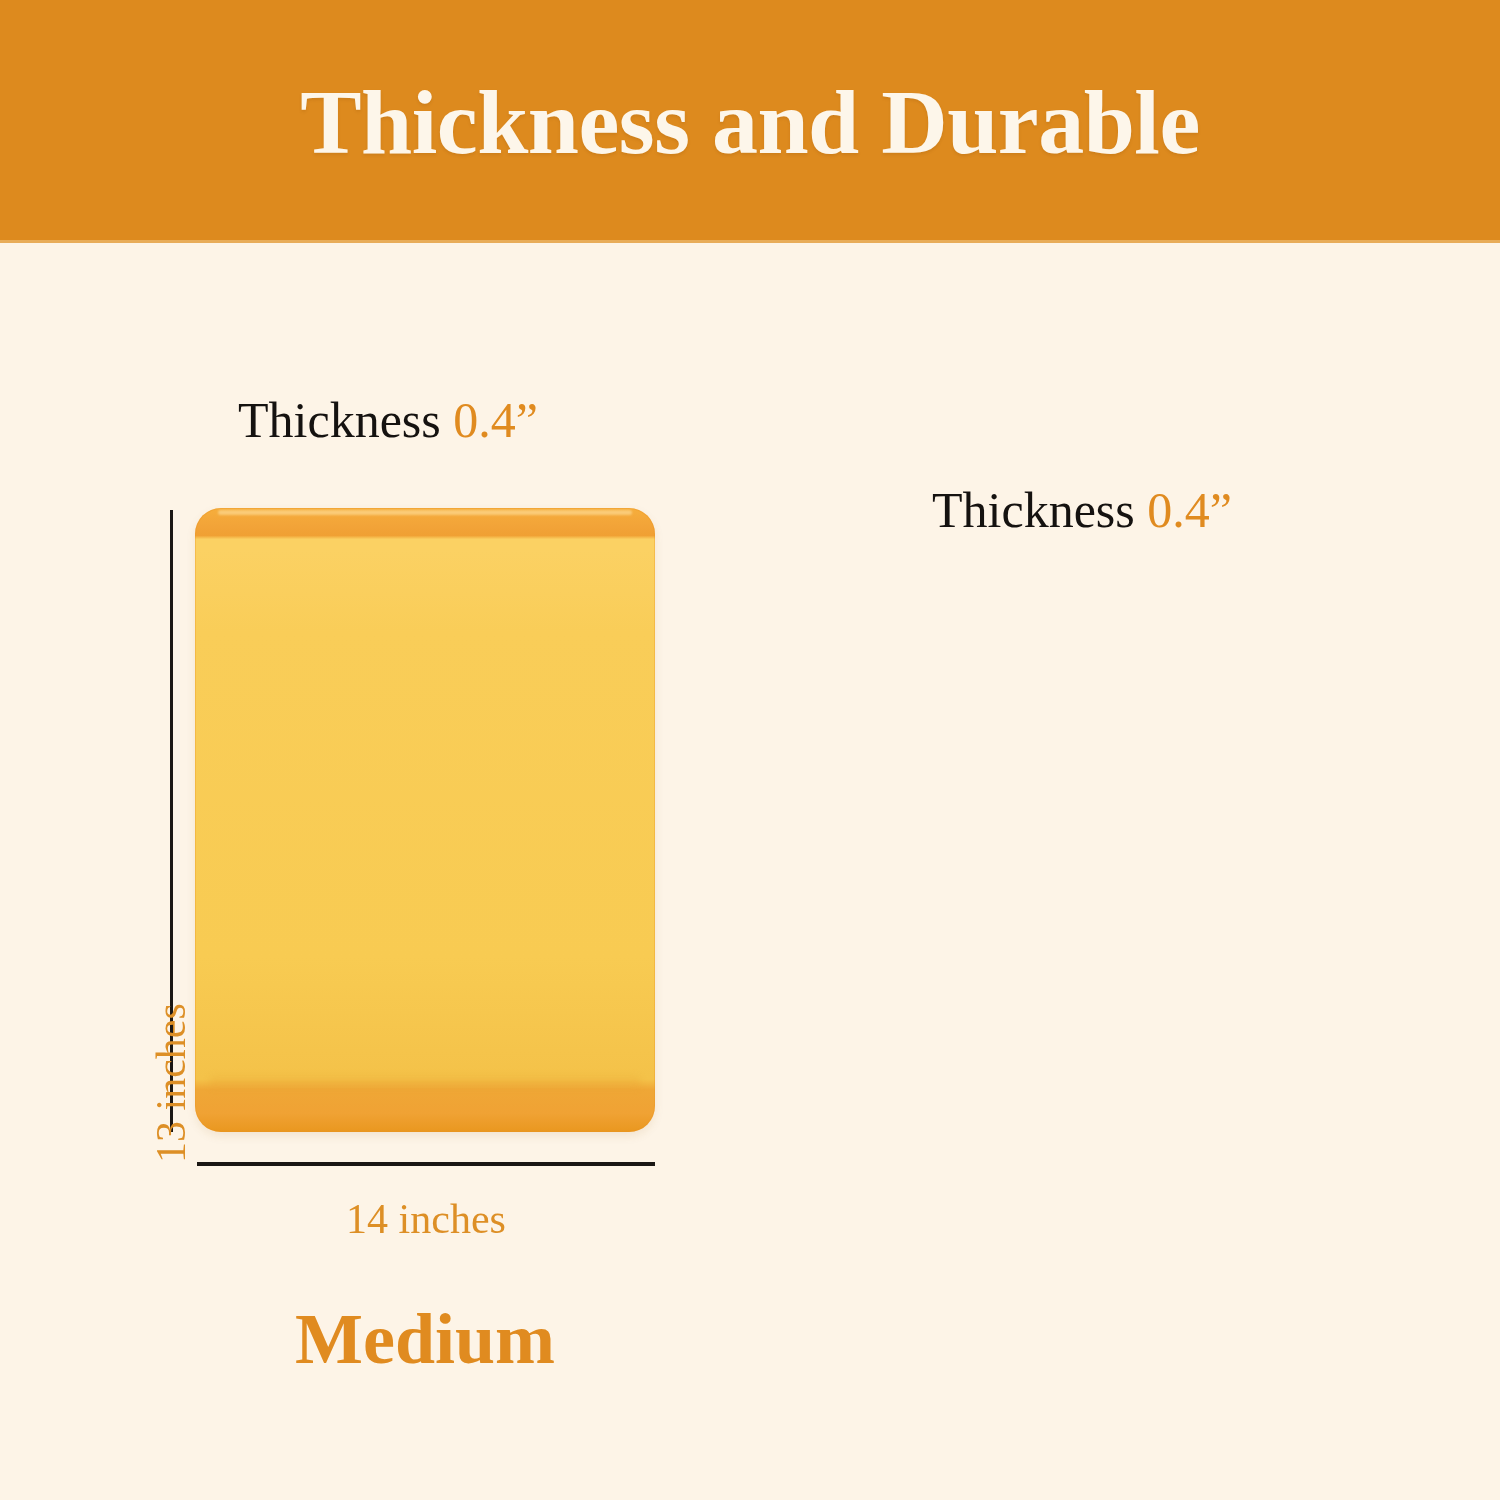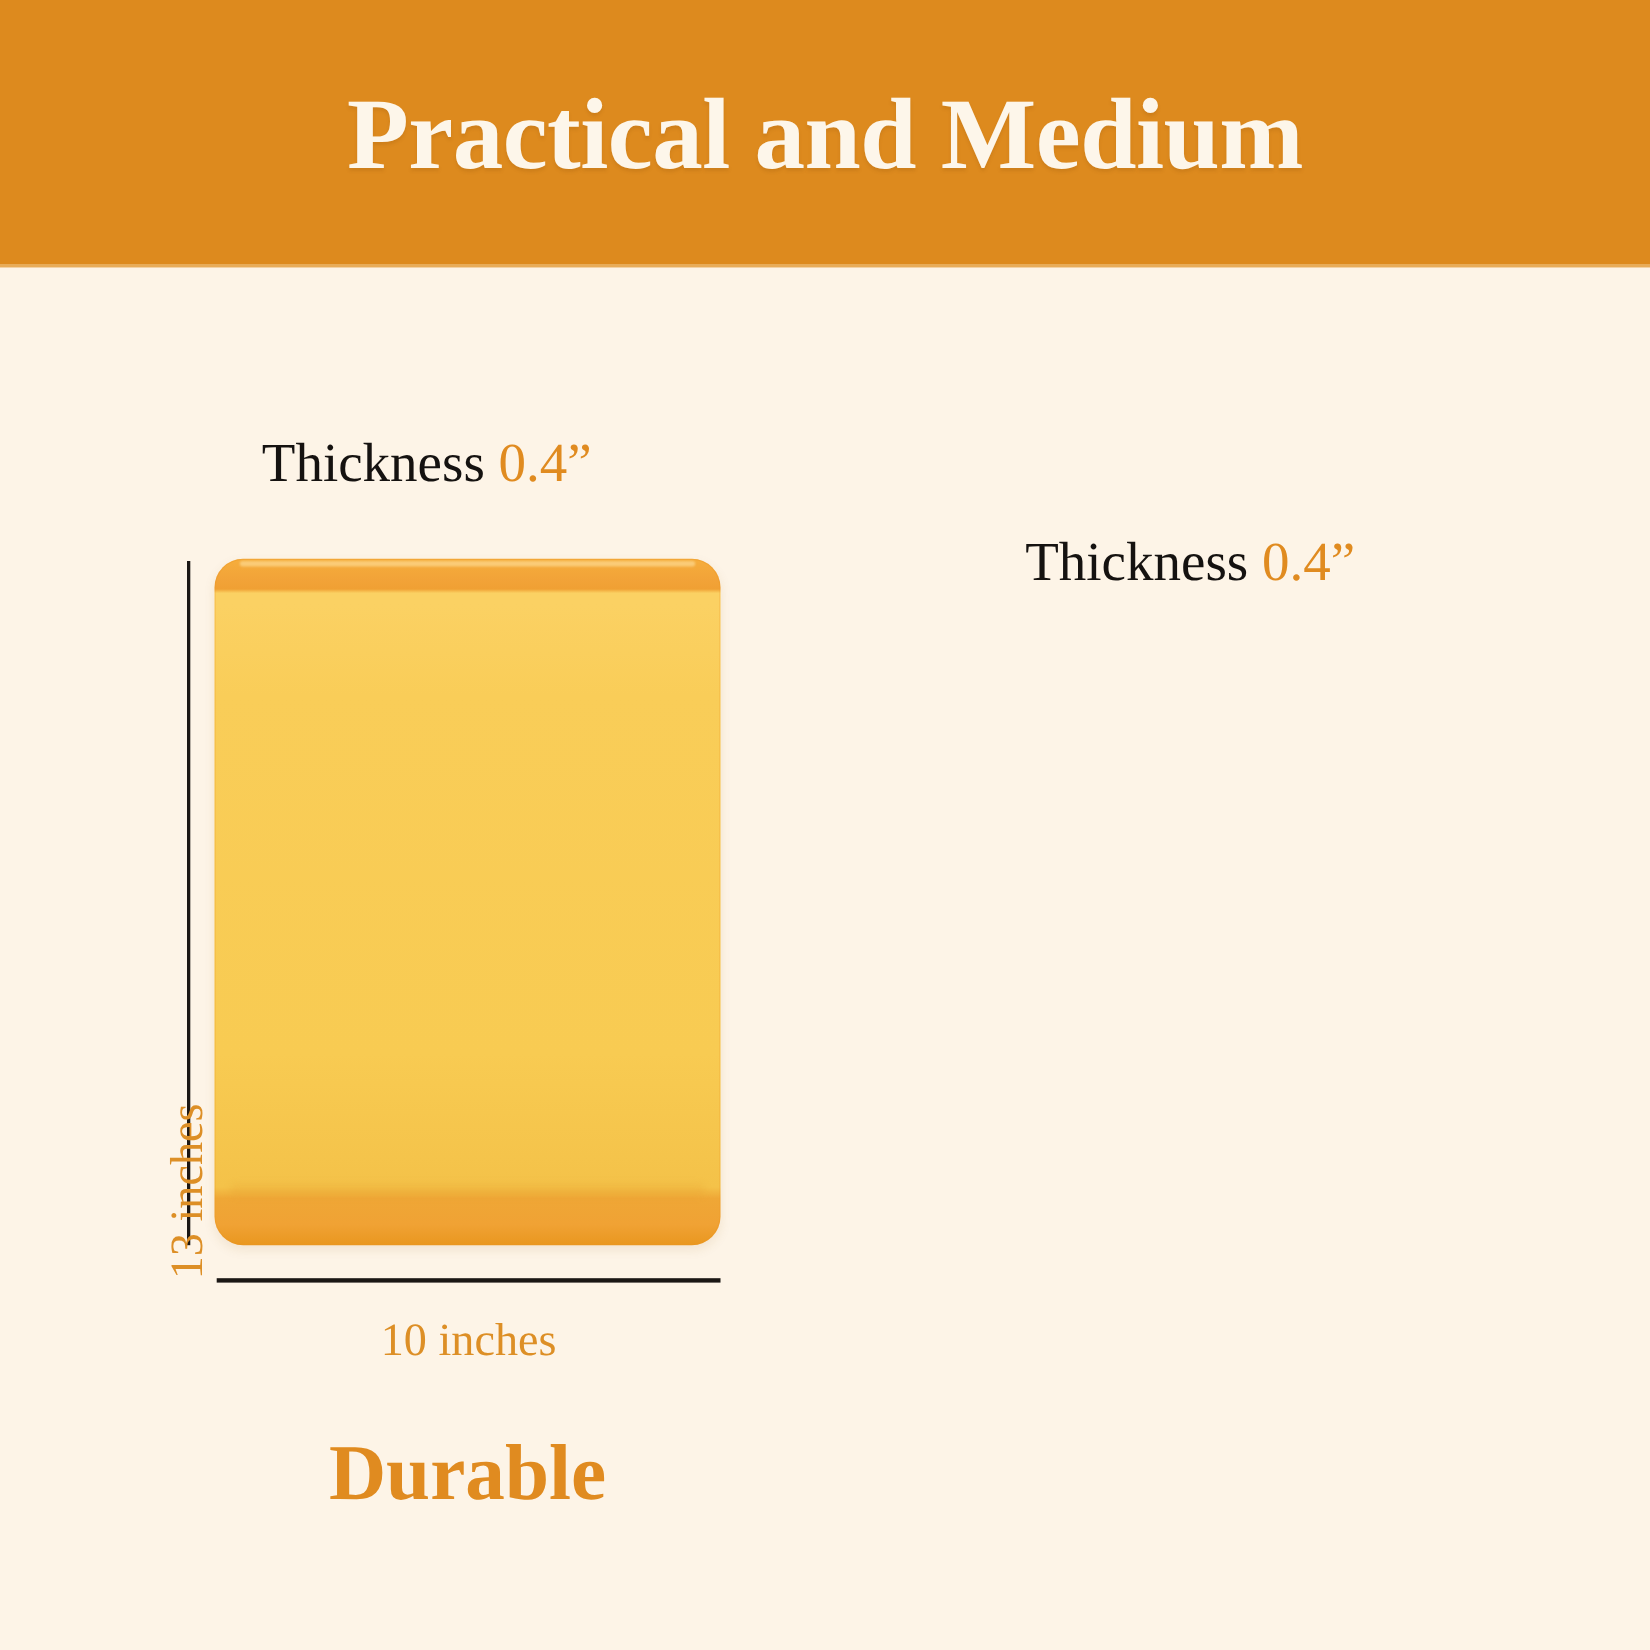--- a/index.html
+++ b/index.html
@@ -173,42 +173,42 @@
     line-height: 1;
     text-align: center;
     white-space: nowrap;
   }
   #size-name-medium { left: 195px; top: 1060px; width: 460px; }
 </style>
 </head>
 <body>
 
 <div id="header-banner">
-  <h1 id="header-title">Practical and Medium</h1>
+  <h1 id="header-title">Thickness and Durable</h1>
 </div>
 
 <div id="comparison-stage">
 
   <div id="product-group-medium" class="product-group">
 
     <div id="thickness-label-medium" class="thickness-label">
       <span>Thickness</span>
       <span class="thickness-value">0.4”</span>
     </div>
 
     <div id="tray-medium" class="tray"></div>
 
     <div id="dim-line-vertical-medium" class="dim-line-vertical"></div>
     <div id="dim-line-horizontal-medium" class="dim-line-horizontal"></div>
 
     <div id="dim-label-height-medium" class="dim-label-vertical">13 inches</div>
 
-    <div id="dim-label-width-medium" class="dim-label-horizontal">10 inches</div>
-
-    <div id="size-name-medium" class="size-name">Durable</div>
+    <div id="dim-label-width-medium" class="dim-label-horizontal">14 inches</div>
+
+    <div id="size-name-medium" class="size-name">Medium</div>
   </div>
 
   <div id="product-group-small" class="product-group">
 
     <div id="thickness-label-small" class="thickness-label">
       <span>Thickness</span>
       <span class="thickness-value">0.4”</span>
     </div>
 
   </div>

